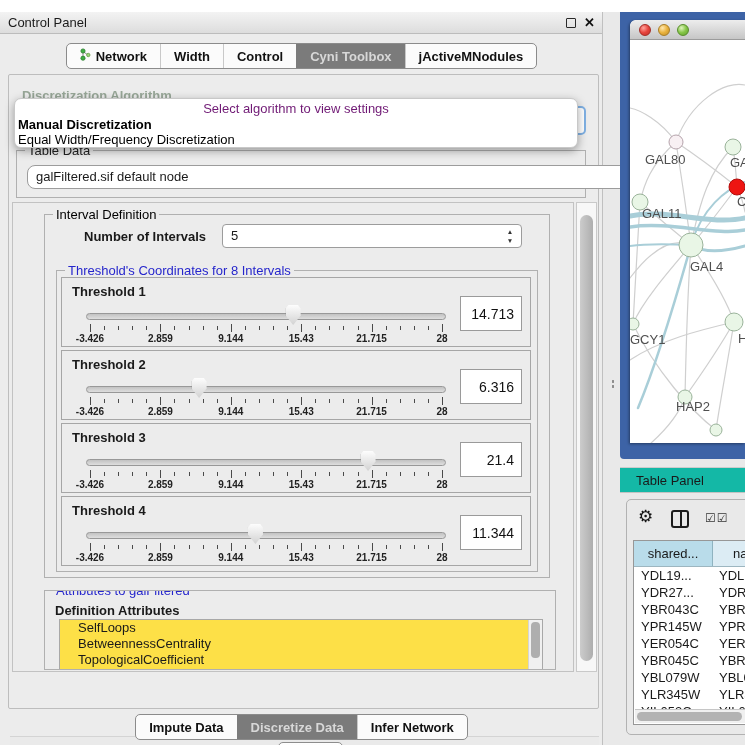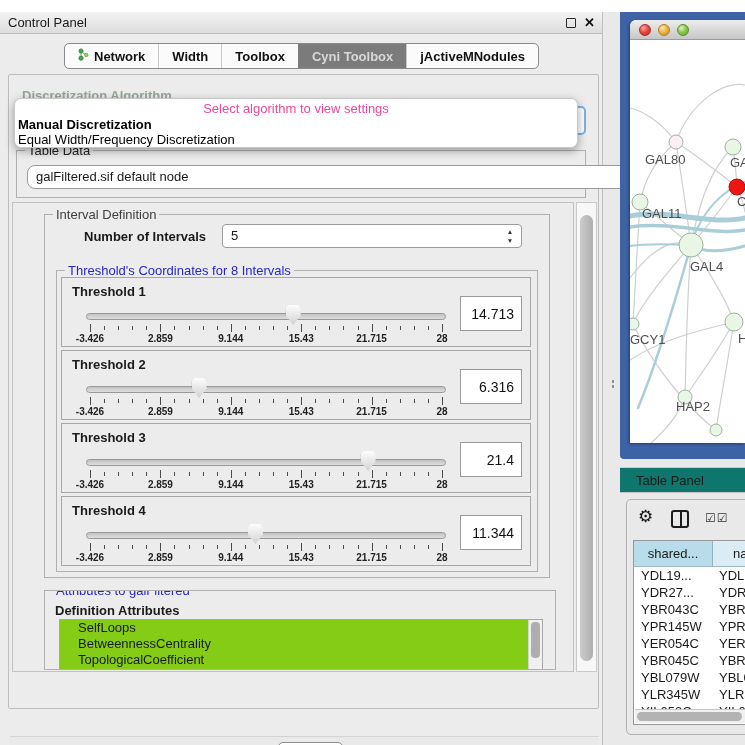--- a/index.html
+++ b/index.html
@@ -19,27 +19,27 @@
   .tab{display:flex;align-items:center;gap:5px;padding:0 13px;font-size:13px;font-weight:bold;color:#111;border-left:1px solid #c9c9c9;}
   .tab:first-child{border-left:none;}
   .tab.sel{background:#7b7b7b;color:#d8d8d8;border-left-color:#7b7b7b;}
 
   .content-outer{position:absolute;left:8px;top:62px;width:591px;height:635px;border:1px solid #bdbdbd;border-radius:2px;background:#ececec;box-sizing:border-box;}
 
   .algo-label{position:absolute;left:22px;top:76px;font-size:13px;font-weight:bold;color:#97a697;z-index:0;}
   .ghost-combo{position:absolute;left:20px;top:94px;width:566px;height:29px;border:2px solid #7fb0e3;border-radius:5px;background:#fff;z-index:1;box-sizing:border-box;}
   .popup{position:absolute;left:14px;top:86px;width:564px;height:50px;background:#fff;border:1px solid #c8c8c8;border-radius:7px;
          box-shadow:0 3px 10px rgba(0,0,0,.35);z-index:5;box-sizing:border-box;padding-top:2px;}
-  .popup .prompt{text-align:center;color:#ec4899;font-size:13px;height:16px;line-height:16px;}
+  .popup .prompt{text-align:center;color:#701a75;font-size:13px;height:16px;line-height:16px;}
   .popup .opt{font-size:13px;height:15px;line-height:15px;padding-left:3px;color:#000;white-space:nowrap;}
   .popup .opt.em{font-weight:bold;}
 
   .fieldset{position:absolute;border:1px solid #b0b0b0;box-sizing:border-box;}
   .legend{position:absolute;top:-8px;left:8px;background:#ececec;padding:0 3px;font-size:13px;white-space:nowrap;}
-  .legend.green{color:#404040}.legend.blue{color:#2626cc}.legend.dark{color:#222}
+  .legend.green{color:#000000}.legend.blue{color:#2626cc}.legend.dark{color:#222}
 
   .combo{position:absolute;background:#fff;border:1px solid #9c9c9c;border-radius:4px;height:24px;line-height:22px;
          font-size:13px;padding-left:8px;box-sizing:border-box;}
   .stepper{position:absolute;right:6px;top:2px;width:10px;height:20px;color:#333;text-align:center;}
   .stepper div{font-size:6.5px;line-height:9px;}
 
   .vscroll{position:absolute;left:576px;top:190px;width:21px;height:470px;background:#f7f7f7;border:1px solid #c9c9c9;box-sizing:border-box;}
   .vthumb{position:absolute;left:3px;top:12px;width:13px;height:446px;background:linear-gradient(90deg,#cccccc,#aeaeae);border-radius:7px;}
 
   .settings-panel{position:absolute;left:12px;top:190px;width:562px;height:470px;border:1px solid #c2c2c2;box-sizing:border-box;}
@@ -53,21 +53,21 @@
   .thumb{position:absolute;top:27px;width:15px;height:20px;background:linear-gradient(#fdfdfd,#d2d2d2);
          clip-path:polygon(18% 0,82% 0,100% 18%,100% 52%,50% 100%,0 52%,0 18%);filter:drop-shadow(0 0 1px #777);}
   .tick{position:absolute;width:1px;background:#4a4a4a;}
   .tick.minor{top:48px;height:4px;}
   .tick.major{top:46px;height:8px;}
   .ticklabel{position:absolute;top:55px;width:56px;text-align:center;font-size:10px;font-weight:bold;color:#222;}
   .vbox{position:absolute;right:8px;top:18px;width:62px;height:35px;border:1px solid #9a9a9a;background:#fff;
         font-size:14px;text-align:right;padding-right:7px;box-sizing:border-box;font-family:"Liberation Sans",sans-serif;color:#111;}
 
   .attr-label{position:absolute;left:10px;top:12px;font-size:13px;font-weight:bold;}
-  .attr-list{position:absolute;left:14px;top:28px;width:484px;height:51px;background:#84cc16;border:1px solid #a8a8a8;overflow:hidden;box-sizing:border-box;}
+  .attr-list{position:absolute;left:14px;top:28px;width:484px;height:51px;background:#fde047;border:1px solid #a8a8a8;overflow:hidden;box-sizing:border-box;}
   .attr-item{font-size:13px;line-height:16px;padding-left:18px;white-space:nowrap;}
   .alscroll{position:absolute;right:0;top:0;bottom:0;width:13px;background:#f0f0f0;border-left:1px solid #d4d4d4;}
   .althumb{position:absolute;left:2px;top:2px;width:9px;height:36px;border-radius:4px;background:#aeaeae;}
 
   .apply-row{position:absolute;left:1px;top:661px;width:589px;height:35px;background:#eaeaea;border-top:1px solid #d4d4d4;}
   .btn{position:absolute;left:268px;top:5px;height:23px;padding:0 15px;border:1px solid #8d8d8d;border-radius:5px;
        background:linear-gradient(#ffffff,#e5e5e5);font-size:13px;font-family:"Liberation Sans",sans-serif;}
 
   
   .grip{position:absolute;left:610px;top:367px;width:6px;height:11px;
@@ -75,21 +75,21 @@
   .netframe{position:absolute;left:620px;top:0;width:125px;height:447px;background:#3d63a6;border-bottom-left-radius:4px;}
   .netwin{position:absolute;left:10px;top:8px;width:115px;height:423px;background:#fff;border-top-left-radius:6px;overflow:hidden;box-shadow:-1px 1px 3px rgba(0,0,0,.4);}
   .nettitle{height:20px;background:linear-gradient(#ededed,#c6c6c6);border-bottom:1px solid #9b9b9b;border-top-left-radius:6px;
             display:flex;align-items:center;padding-left:9px;gap:7px;box-sizing:border-box;}
   .light{width:12px;height:12px;border-radius:50%;box-sizing:border-box;}
   .light.red{background:radial-gradient(circle at 35% 30%,#ffa49c 0%,#e6433c 50%,#c1322c 100%);border:1px solid #a52a24;}
   .light.yellow{background:radial-gradient(circle at 35% 30%,#ffe7ae 0%,#e9b23c 50%,#c18f2b 100%);border:1px solid #a87d25;}
   .light.green{background:radial-gradient(circle at 35% 30%,#dff3bd 0%,#84c545 50%,#67a233 100%);border:1px solid #578d2b;}
   .netcanvas{position:absolute;left:0;top:20px;width:115px;height:403px;}
 
-  .tp-title{position:absolute;left:620px;top:455px;width:125px;height:26px;background:#0f766e;border-top:1px solid #cccccc;
+  .tp-title{position:absolute;left:620px;top:455px;width:125px;height:26px;background:#14b8a6;border-top:1px solid #cccccc;
             border-bottom:1px solid #c3c3c3;line-height:26px;padding-left:16px;font-size:13px;box-sizing:border-box;}
   .tp-body{position:absolute;left:626px;top:487px;width:132px;height:236px;border:1px solid #b2b2b2;border-radius:5px;background:#e9e9e9;box-sizing:border-box;}
   .tp-tools{position:relative;height:40px;}
   .gear{position:absolute;left:11px;top:8px;font-size:17px;line-height:17px;color:#141414;}
   .colicon{position:absolute;left:44px;top:10px;width:14px;height:14px;border:2px solid #1c1c1c;border-radius:3px;}
   .colicon:after{content:"";position:absolute;left:50%;top:0;bottom:0;width:2px;background:#1c1c1c;}
   .checks{position:absolute;left:78px;top:11px;font-size:12px;letter-spacing:1px;color:#333;}
   .tp-table{position:absolute;left:6px;top:40px;width:122px;height:185px;background:#fff;border:1px solid #979797;box-sizing:border-box;overflow:hidden;}
   .tp-head{display:flex;height:25px;border-bottom:1px solid #9db6c0;}
   .tp-h1{width:79px;background:#b9dcea;border-right:1px solid #8fb3c0;text-align:center;line-height:25px;font-size:13px;box-sizing:border-box;}
@@ -122,21 +122,21 @@
                 <circle cx="3" cy="3" r="2.1" fill="#3fae43" stroke="#2c7f30" stroke-width="0.8"></circle>
                 <circle cx="3" cy="10.2" r="2.1" fill="#3fae43" stroke="#2c7f30" stroke-width="0.8"></circle>
                 <circle cx="8.3" cy="7" r="1.7" fill="#9ed47e" stroke="#5f9e43" stroke-width="0.8"></circle>
               </svg></span>
             <span>Network</span>
           </div>
           <div class="tab">
             <span>Width</span>
           </div>
           <div class="tab">
-            <span>Toolbox</span>
+            <span>Control</span>
           </div>
           <div class="tab sel">
             <span>Cyni Toolbox</span>
           </div>
           <div class="tab">
             <span>jActiveMNodules</span>
           </div>
         </div>
     </div>
 
@@ -350,20 +350,33 @@
             <div class="attr-item">SelfLoops</div>
             <div class="attr-item">BetweennessCentrality</div>
             <div class="attr-item">TopologicalCoefficient</div>
           </div>
         <div class="alscroll">
           <div class="althumb"></div>
         </div>
       </div>
     </div>
 
+    <div class="tabs-row bottom-row">
+      <div class="tabbar">
+          <div class="tab">
+            <span>Impute Data</span>
+          </div>
+          <div class="tab sel">
+            <span>Discretize Data</span>
+          </div>
+          <div class="tab">
+            <span>Infer Network</span>
+          </div>
+        </div>
+    </div>
   </div>
 
   <div class="grip"></div>
 
   <div class="netframe">
     <div class="netwin">
       <div class="nettitle">
         <span class="light red"></span>
         <span class="light yellow"></span>
         <span class="light green"></span>

